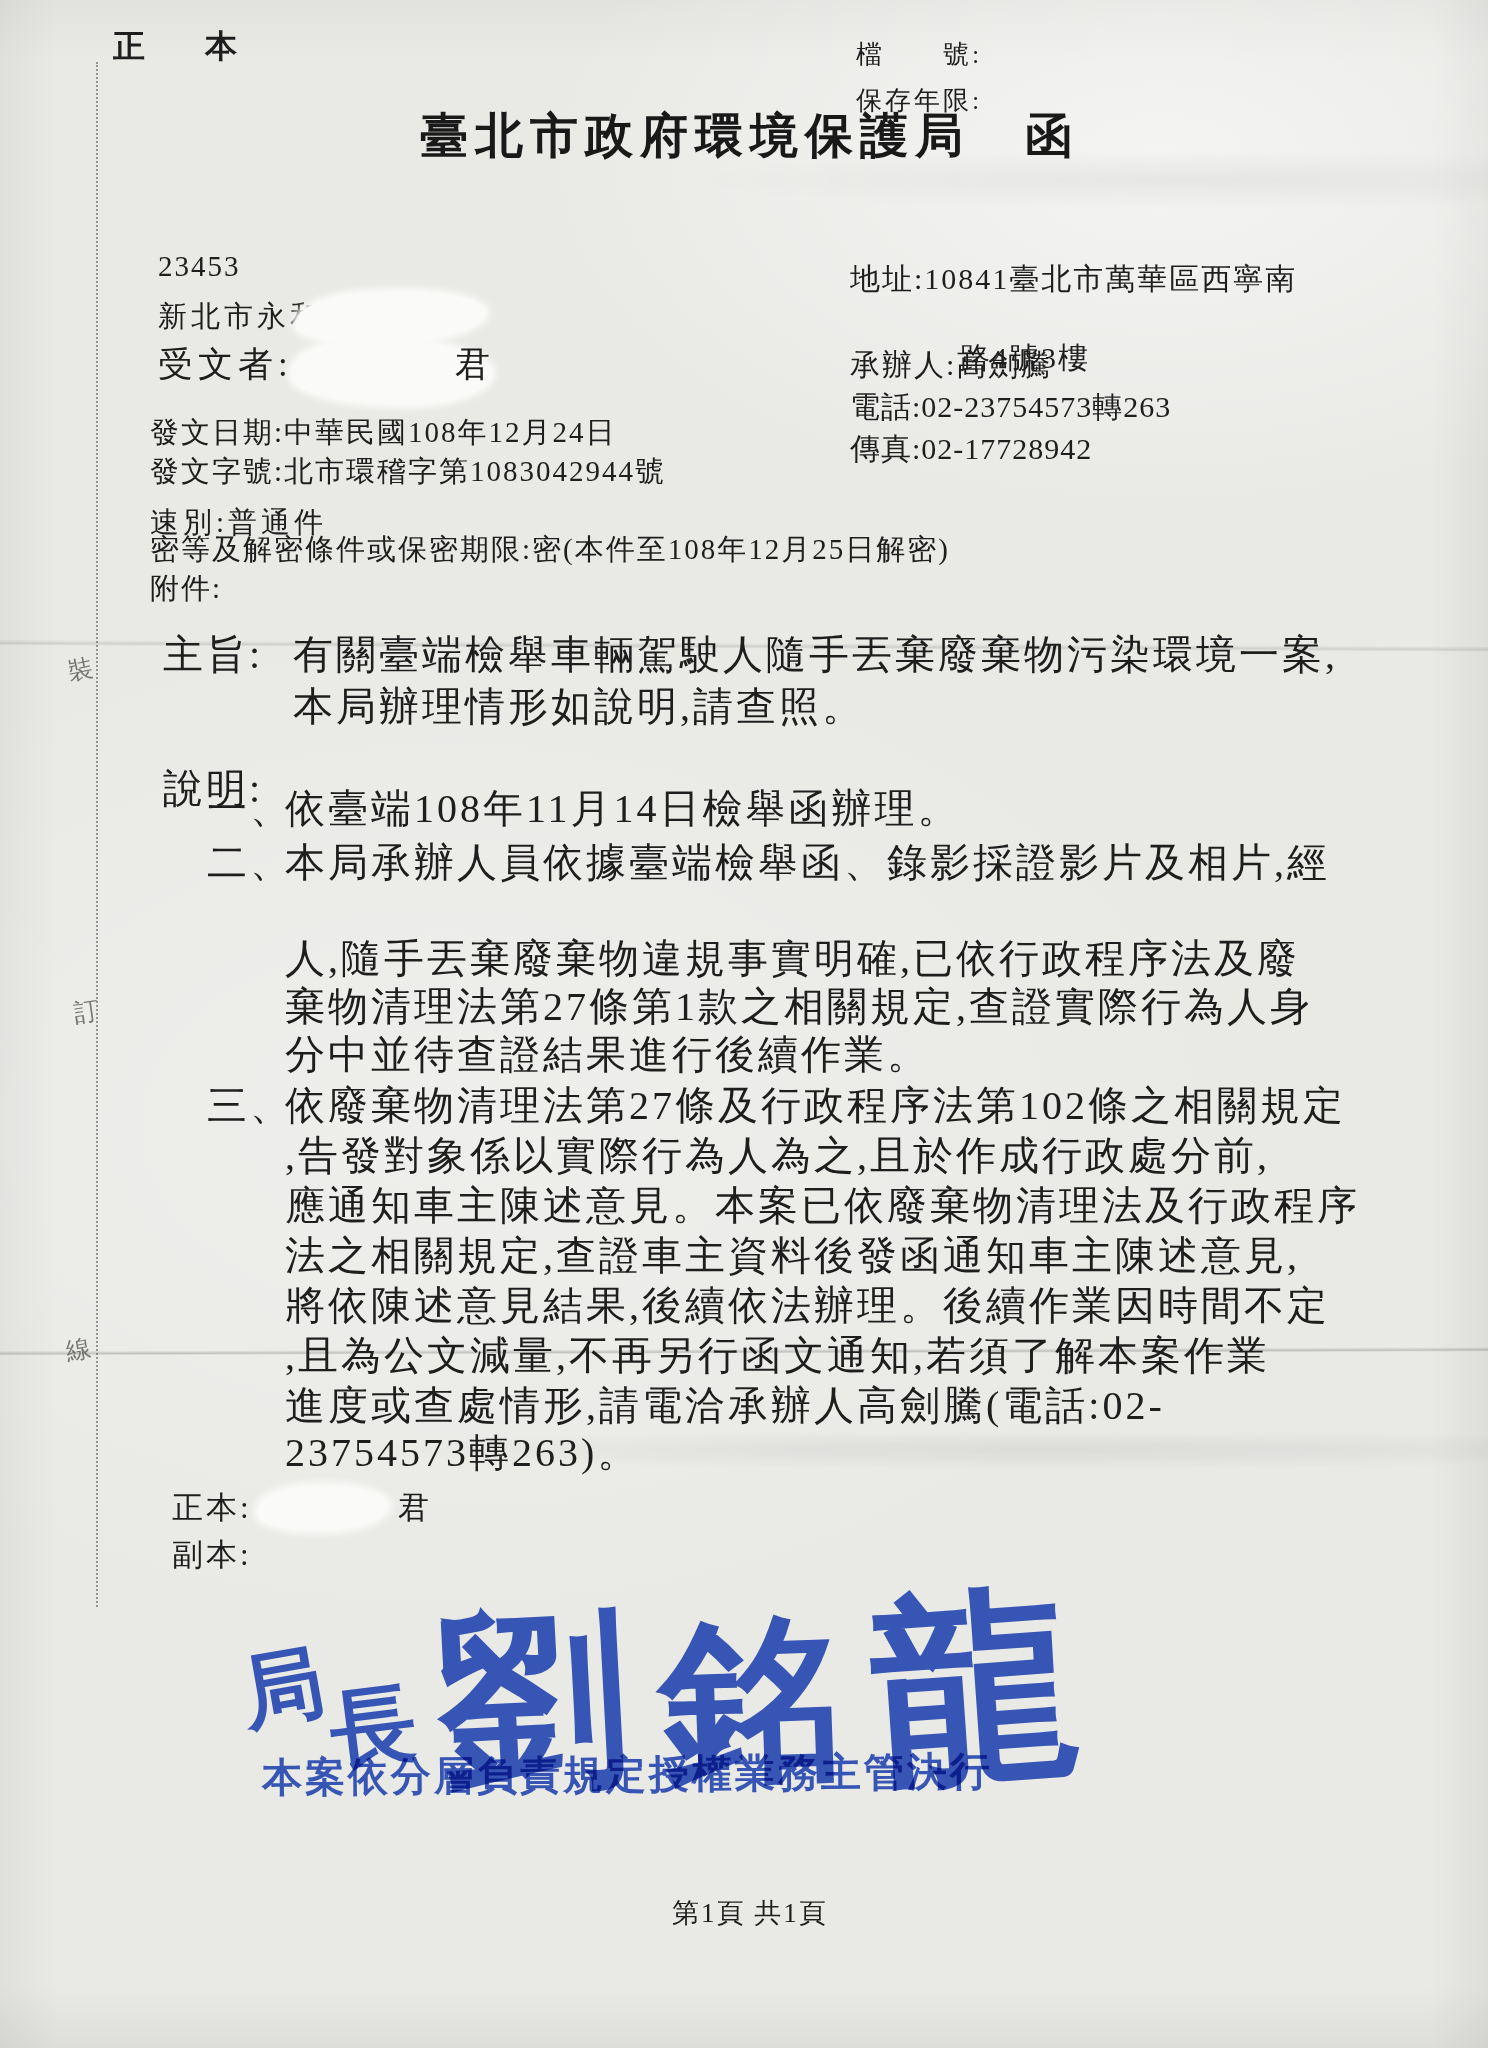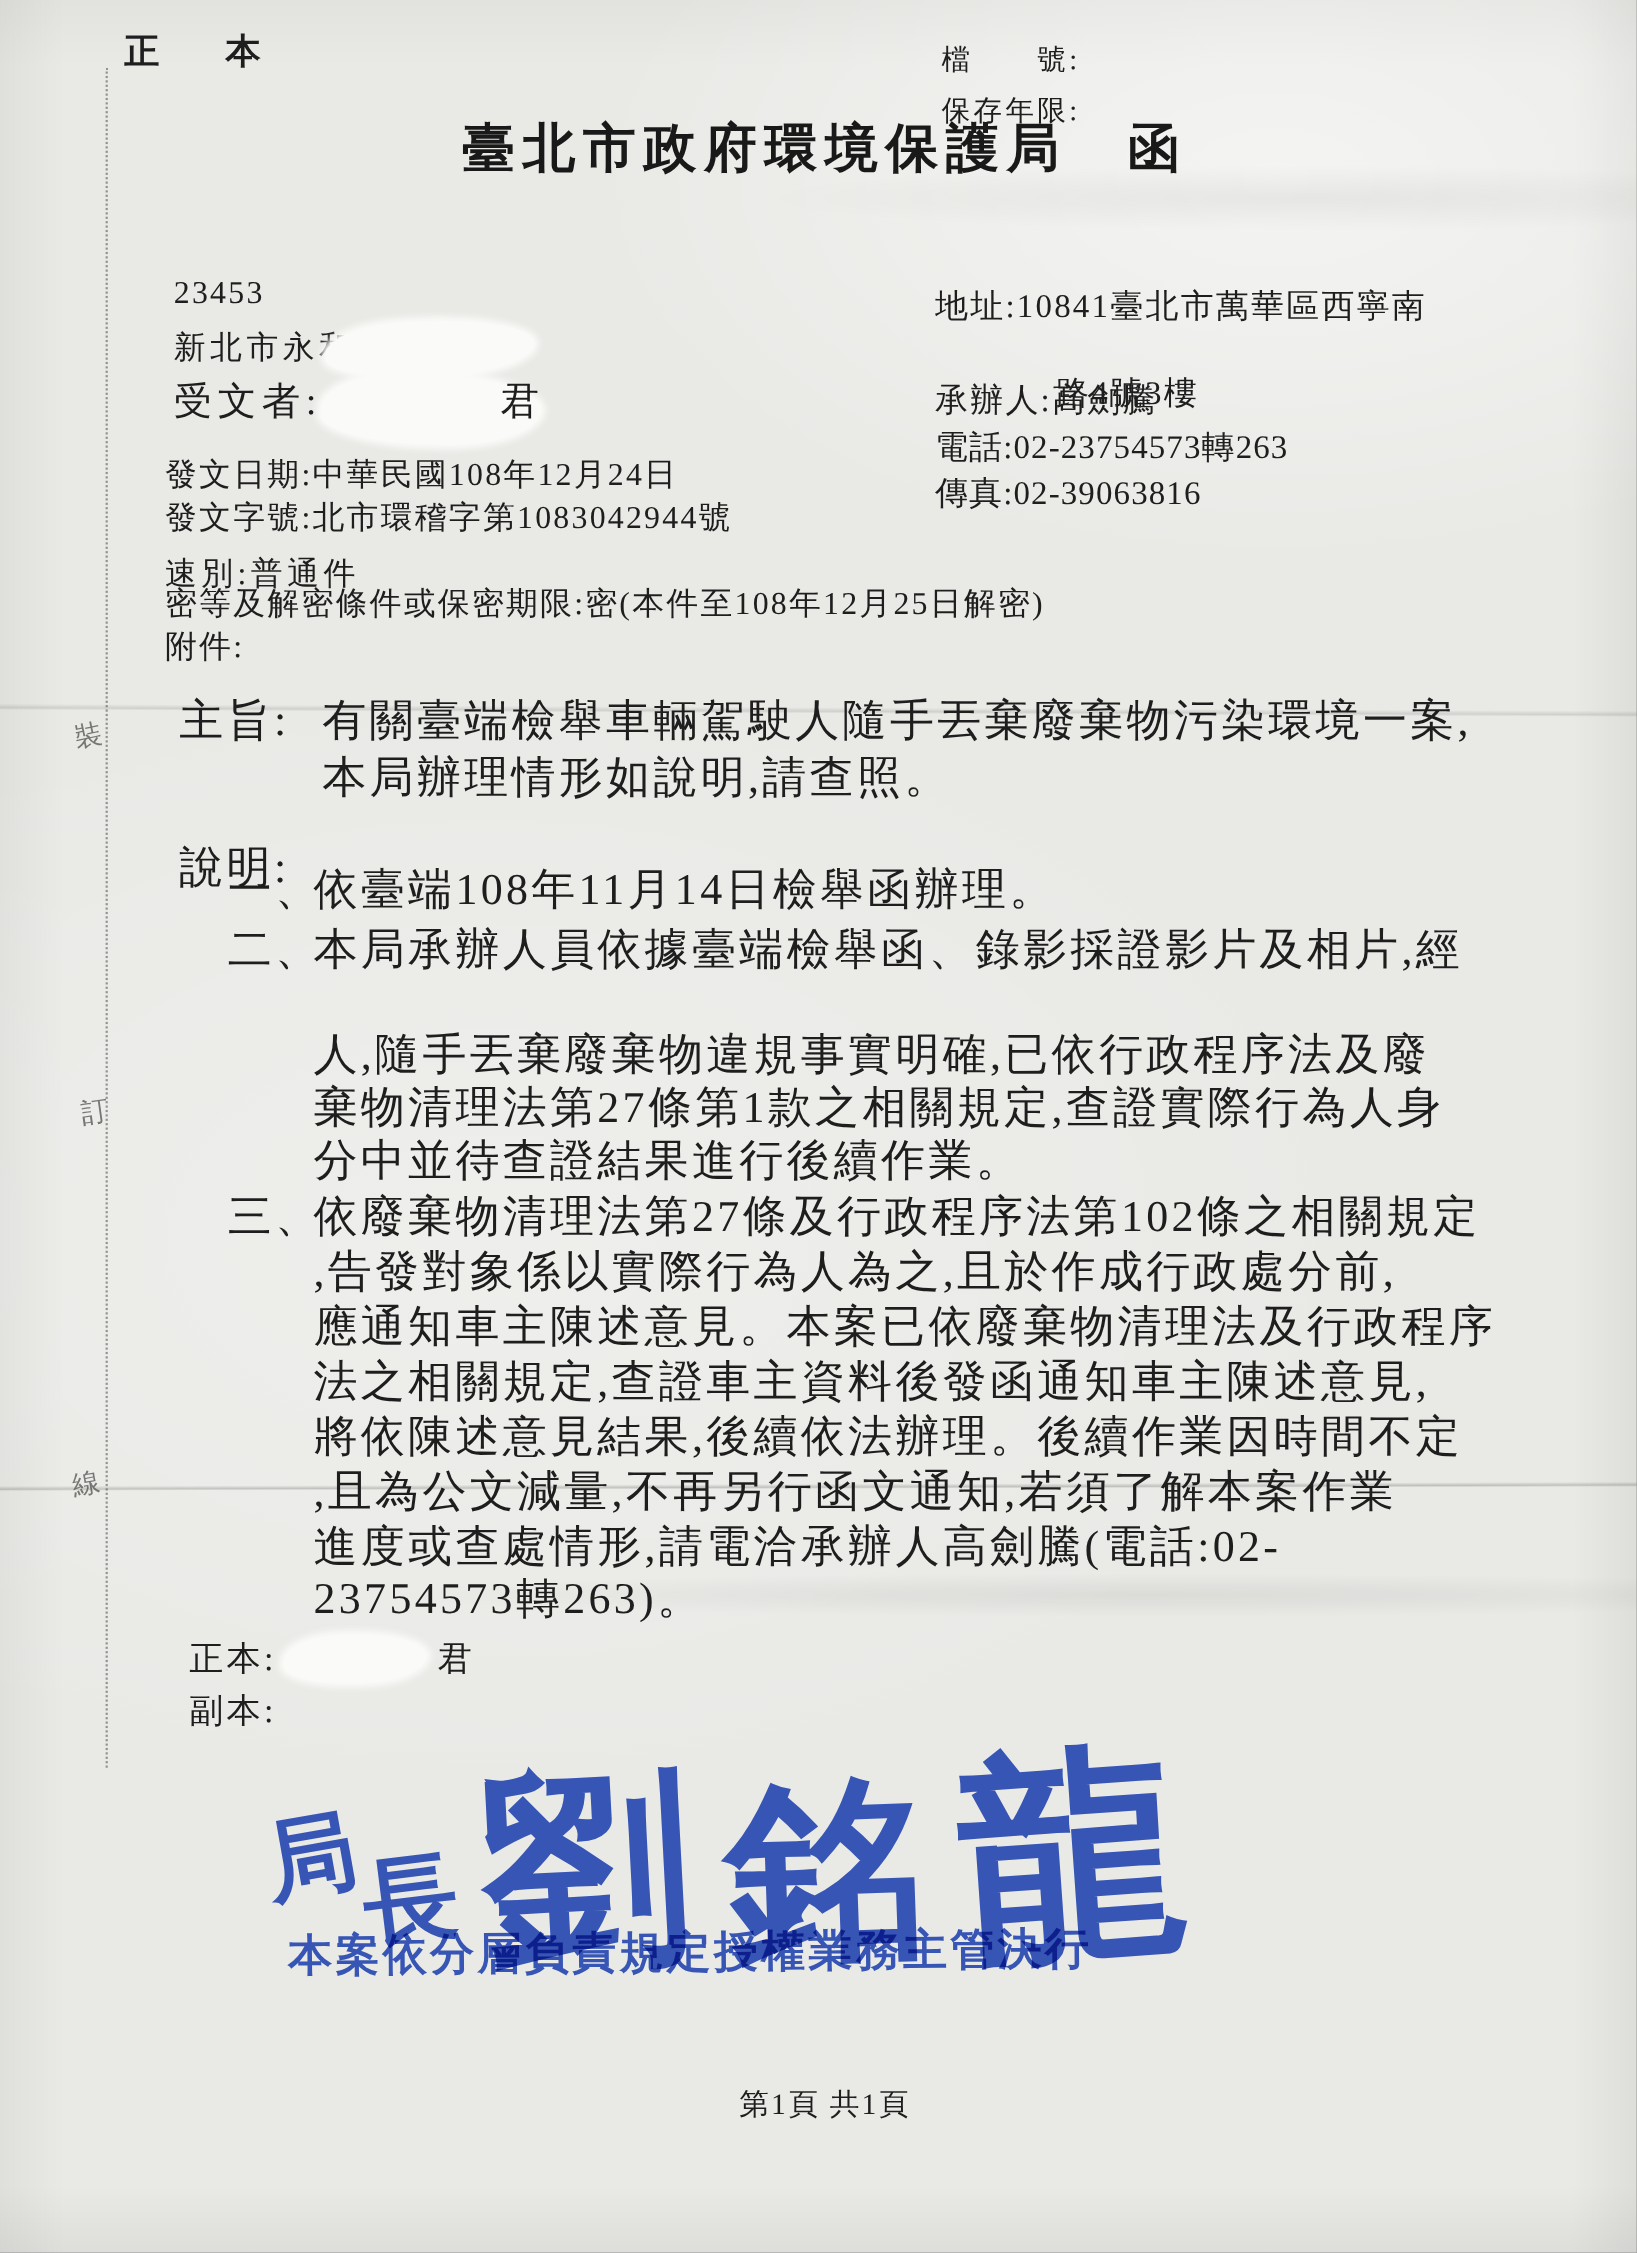--- a/index.html
+++ b/index.html
@@ -51,21 +51,21 @@
   <div class="blob" style="left:296px;top:292px;width:190px;height:50px;transform:rotate(-2deg);"></div>
   <div class="blob" style="left:292px;top:340px;width:200px;height:64px;transform:rotate(2deg);"></div>
 
   <div class="t" style="left:158px;top:345px;font-size:35px;letter-spacing:5px;">受文者:</div>
   <div class="t" style="left:455px;top:345px;font-size:35px;">君</div>
 
   <div class="t" style="left:850px;top:262px;font-size:30px;letter-spacing:2px;">地址:10841臺北市萬華區西寧南</div>
   <div class="t" style="left:960px;top:305px;font-size:30px;letter-spacing:2px;margin-top:36px;">路4號3樓</div>
   <div class="t" style="left:850px;top:348px;font-size:30px;letter-spacing:2px;">承辦人:高劍騰</div>
   <div class="t" style="left:850px;top:390px;font-size:30px;letter-spacing:1px;">電話:02-23754573轉263</div>
-  <div class="t" style="left:850px;top:432px;font-size:30px;letter-spacing:1px;">傳真:02-39063816</div>
+  <div class="t" style="left:850px;top:432px;font-size:30px;letter-spacing:1px;">傳真:02-17728942</div>
 
   <div class="t" style="left:150px;top:416px;font-size:29px;letter-spacing:2px;">發文日期:中華民國108年12月24日</div>
   <div class="t" style="left:150px;top:455px;font-size:29px;letter-spacing:2px;">發文字號:北市環稽字第1083042944號</div>
   <div class="t" style="left:150px;top:494px;font-size:29px;letter-spacing:4px;margin-top:12px;">速別:普通件</div>
   <div class="t" style="left:150px;top:533px;font-size:29px;letter-spacing:2px;">密等及解密條件或保密期限:密(本件至108年12月25日解密)</div>
   <div class="t" style="left:150px;top:572px;font-size:29px;letter-spacing:2px;">附件:</div>
 
   <div class="t" style="left:163px;top:632px;font-size:40px;letter-spacing:3px;">主旨:</div>
   <div class="t" style="left:293px;top:632px;font-size:40px;letter-spacing:3px;">有關臺端檢舉車輛駕駛人隨手丟棄廢棄物污染環境一案,</div>
   <div class="t" style="left:293px;top:684px;font-size:40px;letter-spacing:3px;">本局辦理情形如說明,請查照。</div>

